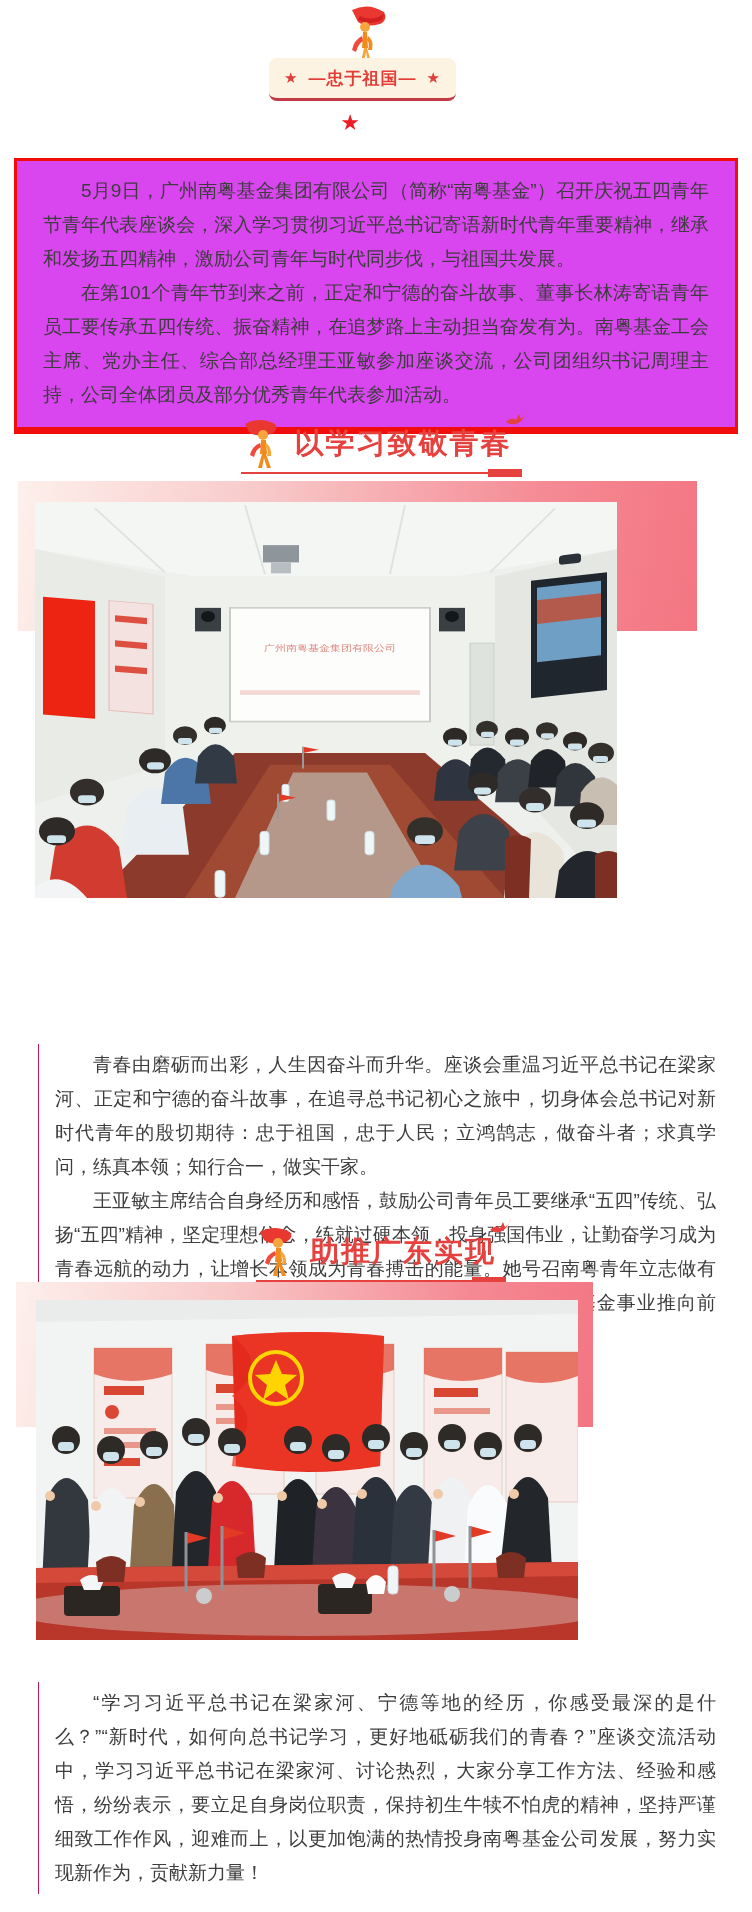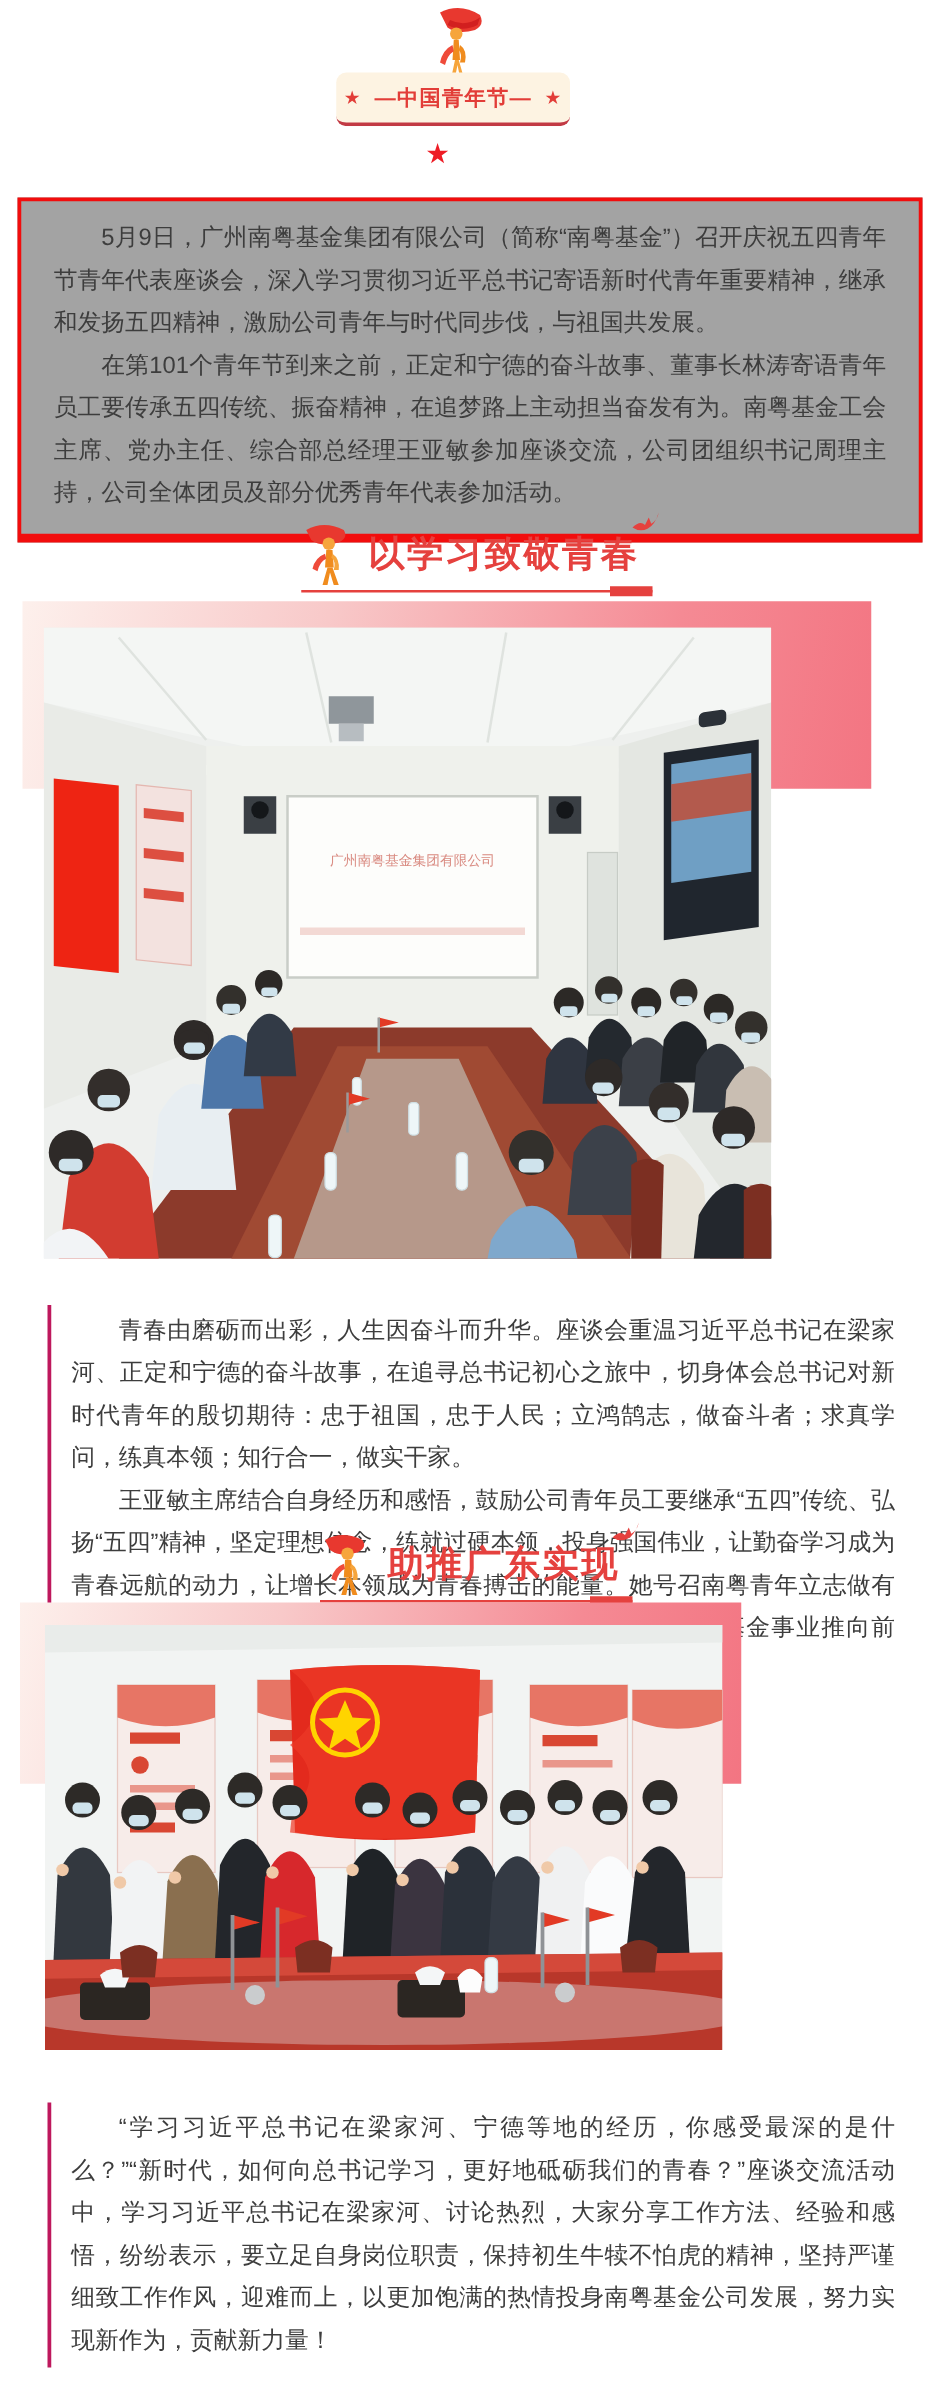--- a/index.html
+++ b/index.html
@@ -18,70 +18,70 @@
     color:#e23d38; font-size:17px; font-weight:bold; letter-spacing:1px;
   }
   .badge .star { font-size:15px; }
   .star-divider {
     position:absolute; left:334px; top:112px; width:32px; text-align:center;
     color:#ee1c25; font-size:22px; line-height:1;
   }
   
   .intro-box {
     position:absolute; left:14px; top:158px; width:724px;
-    background:#a3a3a3; border:3px solid #f20d0d; border-bottom-width:7px;
+    background:#d946ef; border:3px solid #f20d0d; border-bottom-width:7px;
     padding:13px 26px 15px 26px;
   }
   .intro-box p, .quote-block p {
     font-size:19px; line-height:34px; color:#3d3d3d; text-indent:2em;
     text-align:justify;
   }
   
   .section-header { position:absolute; width:752px; display:flex; justify-content:center; }
   .sh-inner { position:relative; padding:0 0 10px 54px; }
   .sh-runner { position:absolute; left:0; bottom:4px; width:48px; height:52px; }
   .sh-title { font-size:29px; font-weight:bold; color:#e5413e; letter-spacing:2px; }
   .sh-bird { position:absolute; right:-16px; top:-16px; width:24px; height:20px; }
   .sh-underline { position:absolute; left:0; right:-10px; bottom:0; height:2px; background:#e5413e; }
   .sh-underline-thick { position:absolute; right:-10px; bottom:-3px; width:34px; height:8px; background:#e5413e; }
   
   .photo-backdrop-1 {
     position:absolute; left:18px; top:481px; width:679px; height:150px;
     background:linear-gradient(100deg,#fdf0ec 0%,#f8c9c9 35%,#f58a94 75%,#f37582 100%);
   }
-  .photo-1 { position:absolute; left:35px; top:502px; width:582px; height:505px;text-align:center; }
+  .photo-1 { position:absolute; left:35px; top:502px; width:582px; height:396px;text-align:center; }
   .photo-backdrop-2 {
     position:absolute; left:16px; top:1282px; width:577px; height:145px;
     background:linear-gradient(100deg,#fdf0ec 0%,#f8c9c9 35%,#f58a94 75%,#f37582 100%);
   }
   .photo-2 { position:absolute; left:36px; top:1300px; width:542px; height:340px; }
   .photo-1 svg, .photo-2 svg, .hero-icon svg, .sh-runner svg, .sh-bird svg { display:block; width:100%; height:100%; }
   
-  .quote-block { position:absolute; left:38px; width:680px; border-left:3px solid #be185d; padding:4px 2px 4px 16px; }
+  .quote-block { position:absolute; left:38px; width:680px; border-left:1px solid #be185d; padding:4px 2px 4px 16px; }
   .quote-1 { top:1044px; }
   .quote-2 { top:1682px; }
 </style>
 </head>
 <body>
 
 <div class="hero-icon">
   <svg viewBox="0 0 52 58">
     <path d="M14 4 Q30 -4 46 6 Q50 14 42 18 Q28 22 20 16 Z" fill="#e8382f"></path>
     <path d="M20 14 Q32 20 44 14 L46 8 Q34 16 22 10 Z" fill="#d21f1f"></path>
     <circle cx="27" cy="21" r="5" fill="#f6a53c"></circle>
     <path d="M25 26 L29 26 L30 42 L24 42 Z" fill="#f08c1e"></path>
     <path d="M24 30 Q16 34 14 44 L18 46 Q20 38 25 35 Z" fill="#ef4b3a"></path>
     <path d="M30 30 Q36 34 34 44 L30 44 Q32 37 29 34 Z" fill="#f08c1e"></path>
     <path d="M26 42 L23 56 L26 56 L28 46 L30 56 L33 56 L29 42 Z" fill="#f6a53c"></path>
   </svg>
 </div>
 
 <div class="badge">
   <span class="star">★</span>
-  <span>—中国青年节—</span>
+  <span>—忠于祖国—</span>
   <span class="star">★</span>
 </div>
 
 <div class="star-divider">★</div>
 
 <div class="intro-box">
   <p>5月9日，广州南粤基金集团有限公司（简称“南粤基金”）召开庆祝五四青年节青年代表座谈会，深入学习贯彻习近平总书记寄语新时代青年重要精神，继承和发扬五四精神，激励公司青年与时代同步伐，与祖国共发展。</p>
   <p>在第101个青年节到来之前，正定和宁德的奋斗故事、董事长林涛寄语青年员工要传承五四传统、振奋精神，在追梦路上主动担当奋发有为。南粤基金工会主席、党办主任、综合部总经理王亚敏参加座谈交流，公司团组织书记周理主持，公司全体团员及部分优秀青年代表参加活动。</p>
 </div>
 

